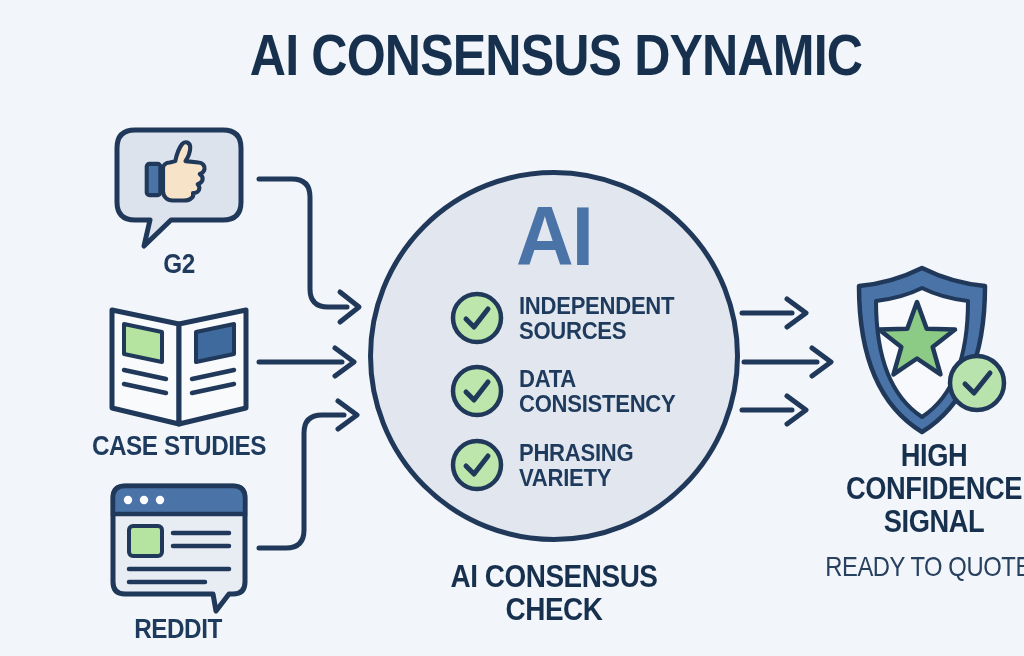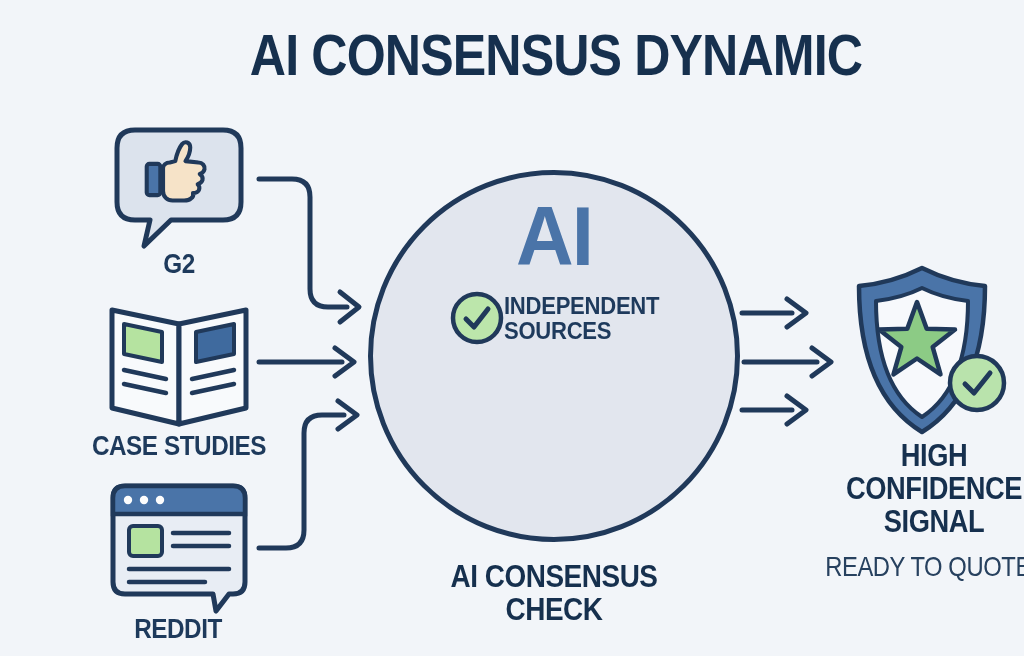--- a/index.html
+++ b/index.html
@@ -23,21 +23,21 @@
   .circle {
     position:absolute; left:324px; top:170px; width:372px; height:372px;
     border-radius:50%; background:#e2e6ee; border:5px solid #20395a;
     box-sizing:border-box;
   }
   .ai-heading {
     position:absolute; left:324px; top:194px; width:372px;
     text-align:center; font-size:84px; line-height:84px; font-weight:bold;
     color:#4a74a8; letter-spacing:-2px; transform:scaleX(0.95);
   }
-  .check-row { position:absolute; left:406px; display:flex; align-items:center; }
+  .check-row { position:absolute; left:406px; display:flex; align-items:center; gap:15px; }
   .row1 { top:291px; } .row2 { top:364px; } .row3 { top:438px; }
   .check-icon { position:static; flex:0 0 auto; }
   .check-text {
     font-size:24px; font-weight:bold; color:#1e3a5c; line-height:25px;
     letter-spacing:-0.3px; transform:scaleX(0.92); transform-origin:left center;
     white-space:nowrap;
   }
   .check-text span { display:block; }
   .caption {
     position:absolute; left:324px; top:560px; width:372px; text-align:center;
@@ -151,21 +151,41 @@
     <svg class="check-icon" width="54" height="54" viewBox="0 0 54 54">
       <circle cx="27" cy="27" r="24" fill="#bce6ab" stroke="#20395a" stroke-width="4.5"></circle>
       <path d="M16,28 L24,36 L38,18" fill="none" stroke="#20395a" stroke-width="5" stroke-linecap="round" stroke-linejoin="round"></path>
     </svg>
     <div class="check-text">
       <span>INDEPENDENT</span>
       <span>SOURCES</span>
     </div>
   </div>
 
-
+  <div class="check-row row2">
+    <svg class="check-icon" width="54" height="54" viewBox="0 0 54 54">
+      <circle cx="27" cy="27" r="24" fill="#bce6ab" stroke="#20395a" stroke-width="4.5"></circle>
+      <path d="M16,28 L24,36 L38,18" fill="none" stroke="#20395a" stroke-width="5" stroke-linecap="round" stroke-linejoin="round"></path>
+    </svg>
+    <div class="check-text">
+      <span>DATA</span>
+      <span>CONSISTENCY</span>
+    </div>
+  </div>
+
+  <div class="check-row row3">
+    <svg class="check-icon" width="54" height="54" viewBox="0 0 54 54">
+      <circle cx="27" cy="27" r="24" fill="#bce6ab" stroke="#20395a" stroke-width="4.5"></circle>
+      <path d="M16,28 L24,36 L38,18" fill="none" stroke="#20395a" stroke-width="5" stroke-linecap="round" stroke-linejoin="round"></path>
+    </svg>
+    <div class="check-text">
+      <span>PHRASING</span>
+      <span>VARIETY</span>
+    </div>
+  </div>
 
   <div class="caption">
     <span>AI CONSENSUS</span>
     <span>CHECK</span>
   </div>
 
   <svg style="left:795px; top:256px;" width="185" height="205" viewBox="0 0 185 205">
     <path d="M83,12 C103,22 124,28 146,30 C146,90 132,146 83,176 C34,146 20,90 20,30 C42,28 63,22 83,12 Z" fill="#4a74a8" stroke="#20395a" stroke-width="4.5" stroke-linejoin="round"></path>
     <path d="M83,32 C97,39 112,43 129,45 C129,92 118,138 83,161 C48,138 37,92 37,45 C54,43 69,39 83,32 Z" fill="#f7f9fc" stroke="#20395a" stroke-width="4" stroke-linejoin="round"></path>
     <polygon points="78,46 87.7,72.7 116,73.6 93.7,91.1 101.5,118.4 78,102.5 54.5,118.4 62.3,91.1 40,73.6 68.3,72.7" fill="#8ccb85" stroke="#20395a" stroke-width="4.5" stroke-linejoin="round"></polygon>

